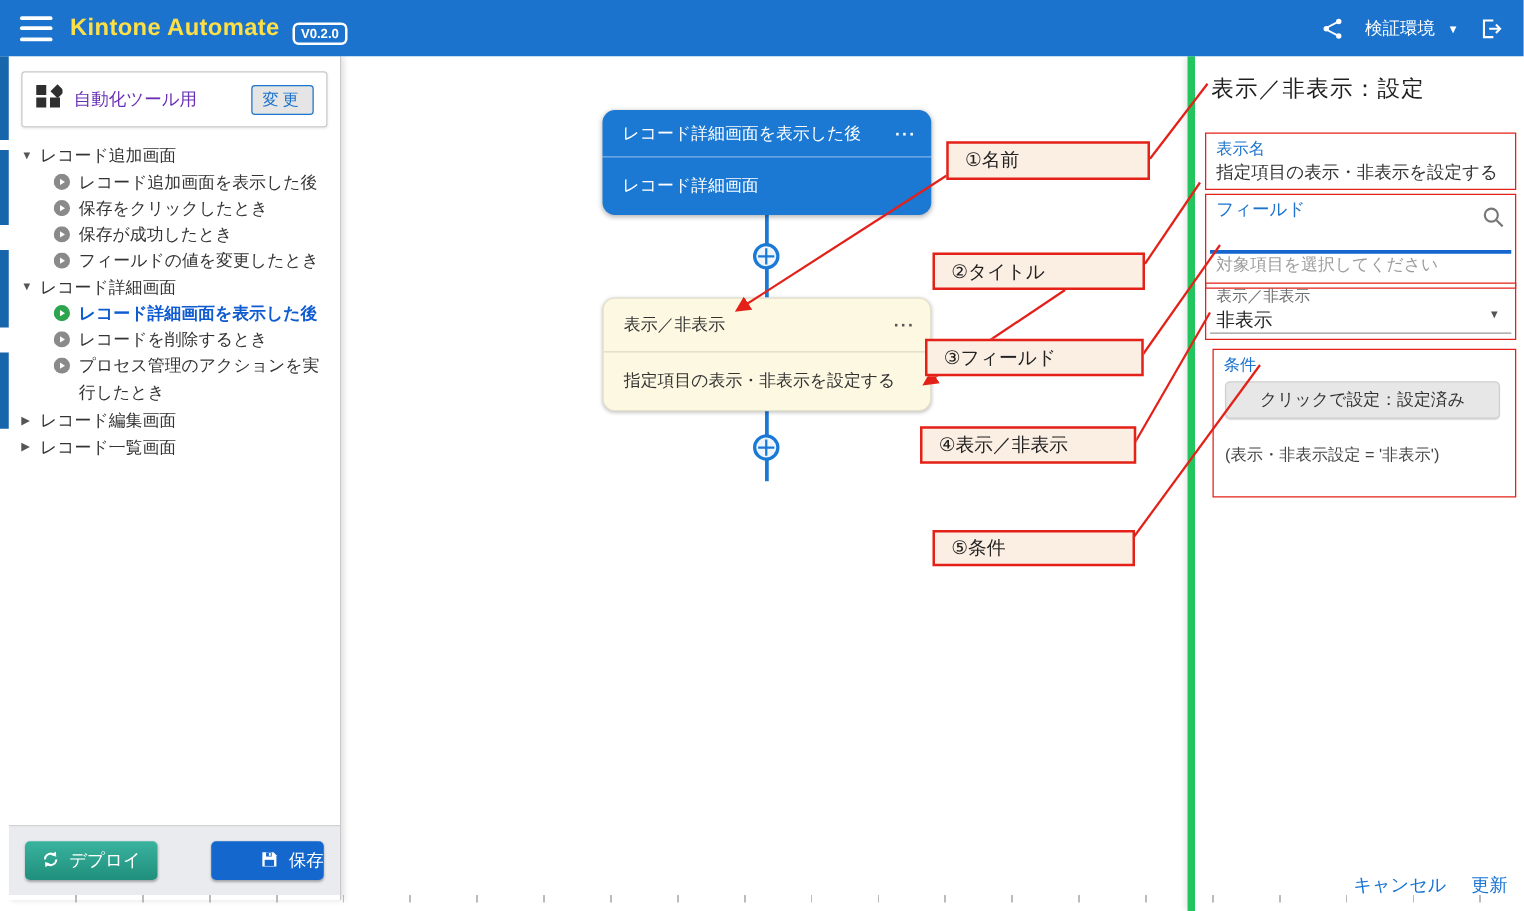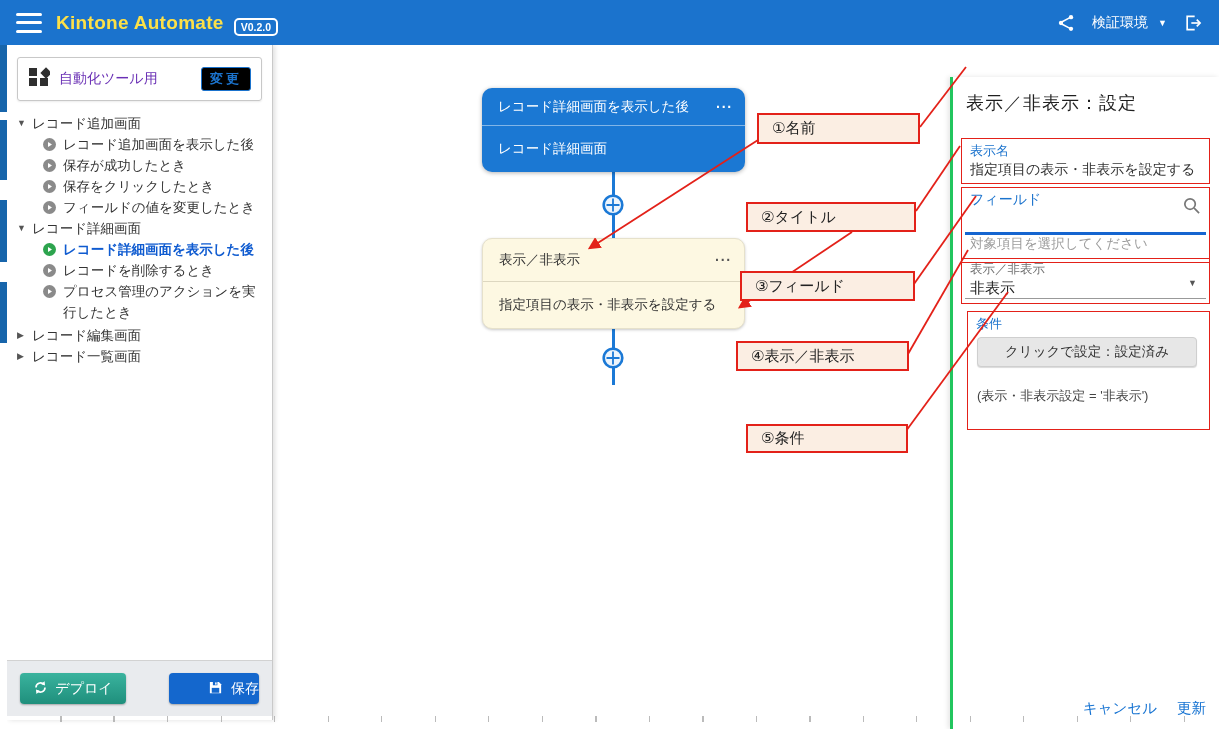--- a/index.html
+++ b/index.html
@@ -24,22 +24,22 @@
   .left-strip { position:absolute; left:0; top:45px; width:7px; bottom:0; z-index:25; background:#fff; }
   .left-strip .seg { position:absolute; left:0; width:7px; background:#1765ab; }
 
   
   .sidebar { position:absolute; left:7px; top:45px; width:266px; height:675px; background:#fff;
     border-right:1px solid #c9c9c9; box-shadow:2px 0 5px rgba(0,0,0,.13); z-index:20; }
   .app-card { margin:12px 10px 6px 10px; border:1px solid #c8c8c8; border-radius:3px;
     padding:8px 10px; display:flex; align-items:center; gap:9px; box-shadow:0 1px 2px rgba(0,0,0,.08); }
   .app-link { flex:1; font-size:14px; color:#6a30b5; cursor:pointer;
     white-space:nowrap; overflow:hidden; }
-  .change-btn { border:1px solid #1b73cd; color:#1b73cd; background:#000000; border-radius:3px;
-    font-size:13px; padding:2px 8px; letter-spacing:3px; cursor:pointer; white-space:nowrap;font-weight:bold; }
+  .change-btn { border:1px solid #1b73cd; color:#1b73cd; background:#e5e5e5; border-radius:3px;
+    font-size:13px; padding:2px 8px; letter-spacing:3px; cursor:pointer; white-space:nowrap; }
   .tree { padding:6px 0 0 10px; }
   .trow { display:flex; align-items:flex-start; line-height:21px; font-size:13.5px; color:#333; cursor:pointer; }
   .trow .tri { width:15px; font-size:9px; color:#555; line-height:21px; flex:none; }
   .trow.child { padding-left:26px; }
   .pc { width:15px; height:21px; display:flex; align-items:center; margin-right:5px; flex:none; }
   .tlabel { max-width:196px; word-break:break-all; }
   .trow.selected .tlabel { color:#0f5bd0; font-weight:bold; }
   .sidebar-footer { position:absolute; left:0; right:0; bottom:4px; height:56px; background:#e9ebee;
     border-top:1px solid #d2d2d2; display:flex; align-items:center; justify-content:space-between; padding:0 13px; }
   .deploy-btn { width:106px; height:31px; border:none; border-radius:4px; color:#fff; font-size:14px;
@@ -76,21 +76,21 @@
     padding-left:13px; font-size:15px; color:#222; z-index:45; }
   .ann1 { left:757px; top:113px; width:163px; height:31px; }
   .ann2 { left:746px; top:202px; width:170px; height:30px; }
   .ann3 { left:740px; top:271px; width:175px; height:30px; }
   .ann4 { left:736px; top:341px; width:173px; height:30px; }
   .ann5 { left:746px; top:424px; width:162px; height:29px; }
   .redlines { position:absolute; left:0; top:0; width:1219px; height:729px; z-index:40; pointer-events:none; }
 
   
   .panel { position:absolute; left:950px; top:45px; right:0; bottom:0; background:#fff;
-    border-left:3px solid #22c55e; box-shadow:-2px 0 5px rgba(0,0,0,.10); z-index:10;margin-top:32px; }
+    border-left:6px solid #22c55e; box-shadow:-2px 0 5px rgba(0,0,0,.10); z-index:10; }
   .panel-title { position:absolute; left:13px; top:14px; font-size:18px; color:#1f1f1f; letter-spacing:1px; }
   .rbox { position:absolute; border:1.5px solid #e32119; }
   .rbox1 { left:8px; top:61px; width:249px; height:46px; }
   .rbox2 { left:8px; top:110px; width:249px; height:76px; }
   .rbox3 { left:8px; top:181px; width:249px; height:46px; }
   .rbox4 { left:14px; top:234px; width:243px; height:119px; }
   .flabel-blue { padding:3px 8px 0; font-size:13px; color:#1b73cd; }
   .fvalue { padding:1px 8px 0; font-size:14px; color:#333; }
   .search-ico { position:absolute; right:8px; top:8px; }
   .blue-bar { position:absolute; left:3px; right:3px; top:44px; height:2.5px; background:#1565d0; }
@@ -179,30 +179,30 @@
           </span>
         <span class="tlabel">レコード追加画面を表示した後</span>
       </div>
       <div class="trow child">
         <span class="pc">
             <svg width="13" height="13" viewBox="0 0 13 13">
               <circle cx="6.5" cy="6.5" r="6.5" fill="#8a8a8a"></circle>
               <path d="M5 4l4 2.5L5 9z" fill="#fff"></path>
             </svg>
           </span>
+        <span class="tlabel">保存をクリックしたとき</span>
+      </div>
+      <div class="trow child">
+        <span class="pc">
+            <svg width="13" height="13" viewBox="0 0 13 13">
+              <circle cx="6.5" cy="6.5" r="6.5" fill="#8a8a8a"></circle>
+              <path d="M5 4l4 2.5L5 9z" fill="#fff"></path>
+            </svg>
+          </span>
         <span class="tlabel">保存が成功したとき</span>
-      </div>
-      <div class="trow child">
-        <span class="pc">
-            <svg width="13" height="13" viewBox="0 0 13 13">
-              <circle cx="6.5" cy="6.5" r="6.5" fill="#8a8a8a"></circle>
-              <path d="M5 4l4 2.5L5 9z" fill="#fff"></path>
-            </svg>
-          </span>
-        <span class="tlabel">保存をクリックしたとき</span>
       </div>
       <div class="trow child">
         <span class="pc">
             <svg width="13" height="13" viewBox="0 0 13 13">
               <circle cx="6.5" cy="6.5" r="6.5" fill="#8a8a8a"></circle>
               <path d="M5 4l4 2.5L5 9z" fill="#fff"></path>
             </svg>
           </span>
         <span class="tlabel">フィールドの値を変更したとき</span>
       </div>

